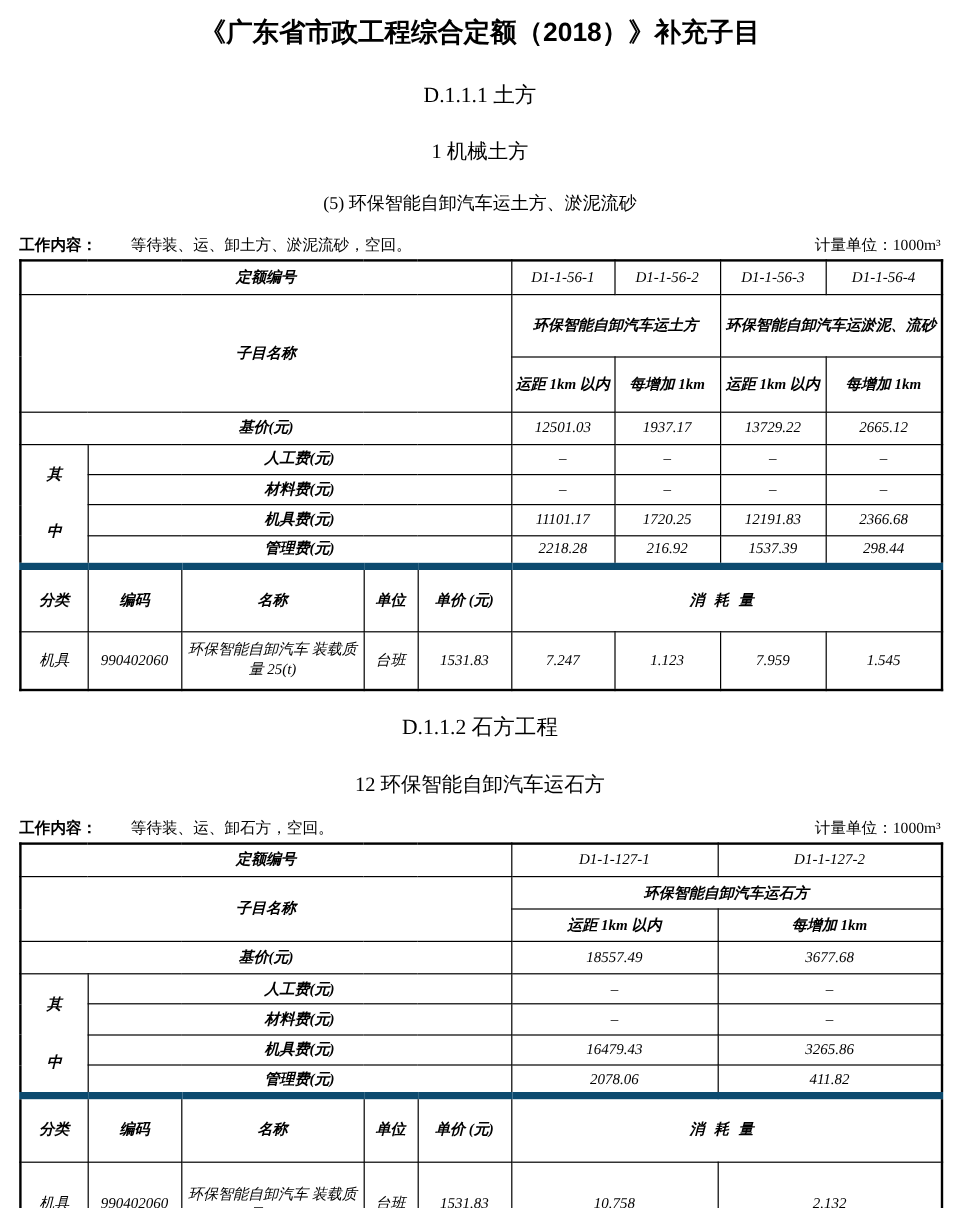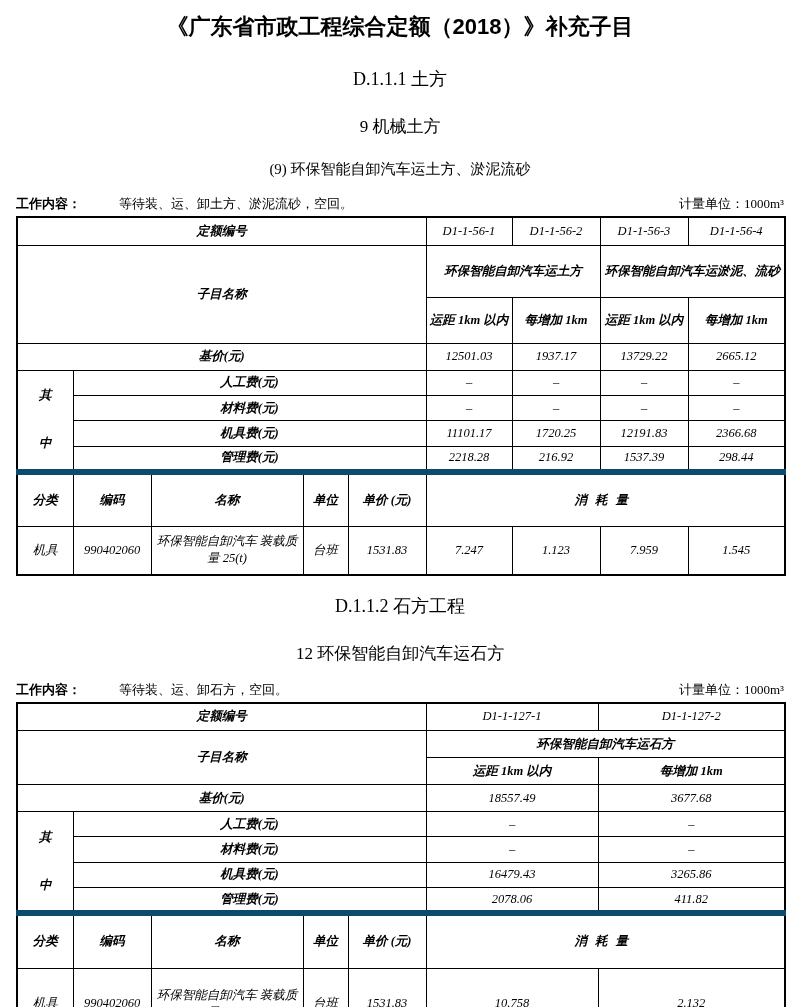--- a/index.html
+++ b/index.html
@@ -16,21 +16,21 @@
   }
   .h2 { text-align:center; font-size:18px; font-weight:normal; margin:25px 0 0 0; }
   .h3 { text-align:center; font-size:17px; font-weight:normal; margin:24px 0 0 0; }
   .h4 { text-align:center; font-size:15px; font-weight:normal; margin:22px 0 0 0; }
 
   .workline {
     display:flex; justify-content:space-between; align-items:flex-end;
     font-size:13px; margin:16px 0 3px 0;
   }
   .workline .lbl { font-weight:bold;margin-top:36px; }
-  .workline .content { margin-left:38px; }
+  .workline .content { margin-left:28px; }
 
   table.quota {
     border-collapse:collapse; table-layout:fixed;
     width:768px; border:2px solid #000;font-style:italic;
   }
   table.quota td {
     border:1px solid #000; text-align:center; vertical-align:middle;
     font-size:12.5px; padding:1px 3px; overflow:hidden;
   }
   td.hd { font-weight:bold; font-size:13.5px; }
@@ -44,22 +44,22 @@
   }
   td.namecell { text-align:center; padding:2px 6px; }
 </style>
 </head>
 <body>
 
 <div class="doc">
 
   <div class="title">《广东省市政工程综合定额（2018）》补充子目</div>
   <div class="h2">D.1.1.1 土方</div>
-  <div class="h3">9 机械土方</div>
-  <div class="h4">(9) 环保智能自卸汽车运土方、淤泥流砂</div>
+  <div class="h3">1 机械土方</div>
+  <div class="h4">(5) 环保智能自卸汽车运土方、淤泥流砂</div>
 
   <div class="workline">
     <div>
       <span class="lbl">工作内容：</span><span class="content">等待装、运、卸土方、淤泥流砂，空回。</span>
     </div>
     <div>
       <span>计量单位：</span><span>1000m³</span>
     </div>
   </div>
 

